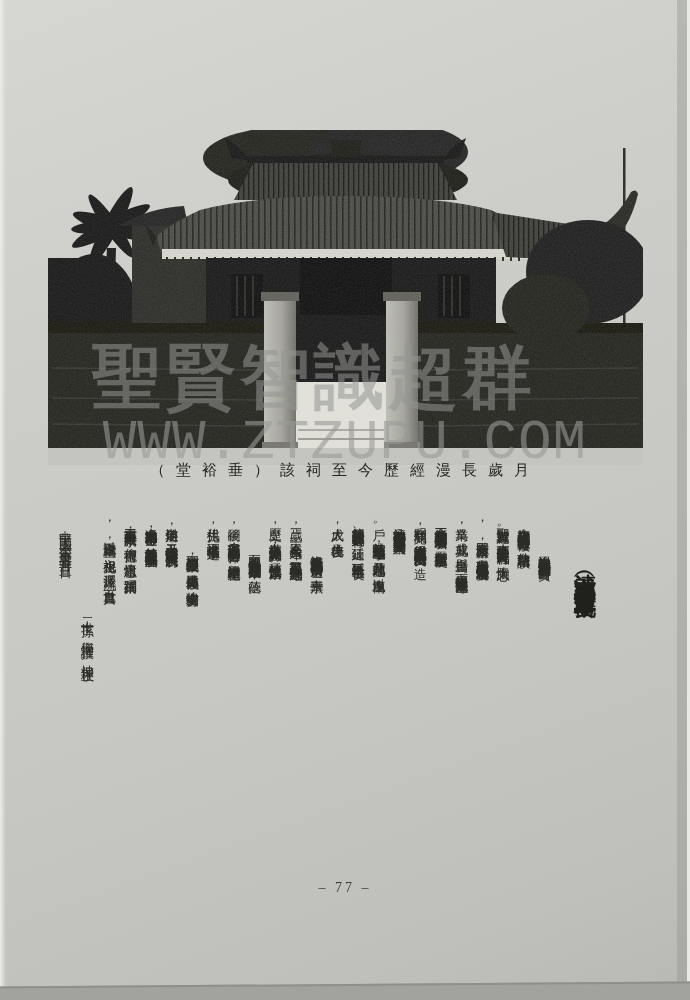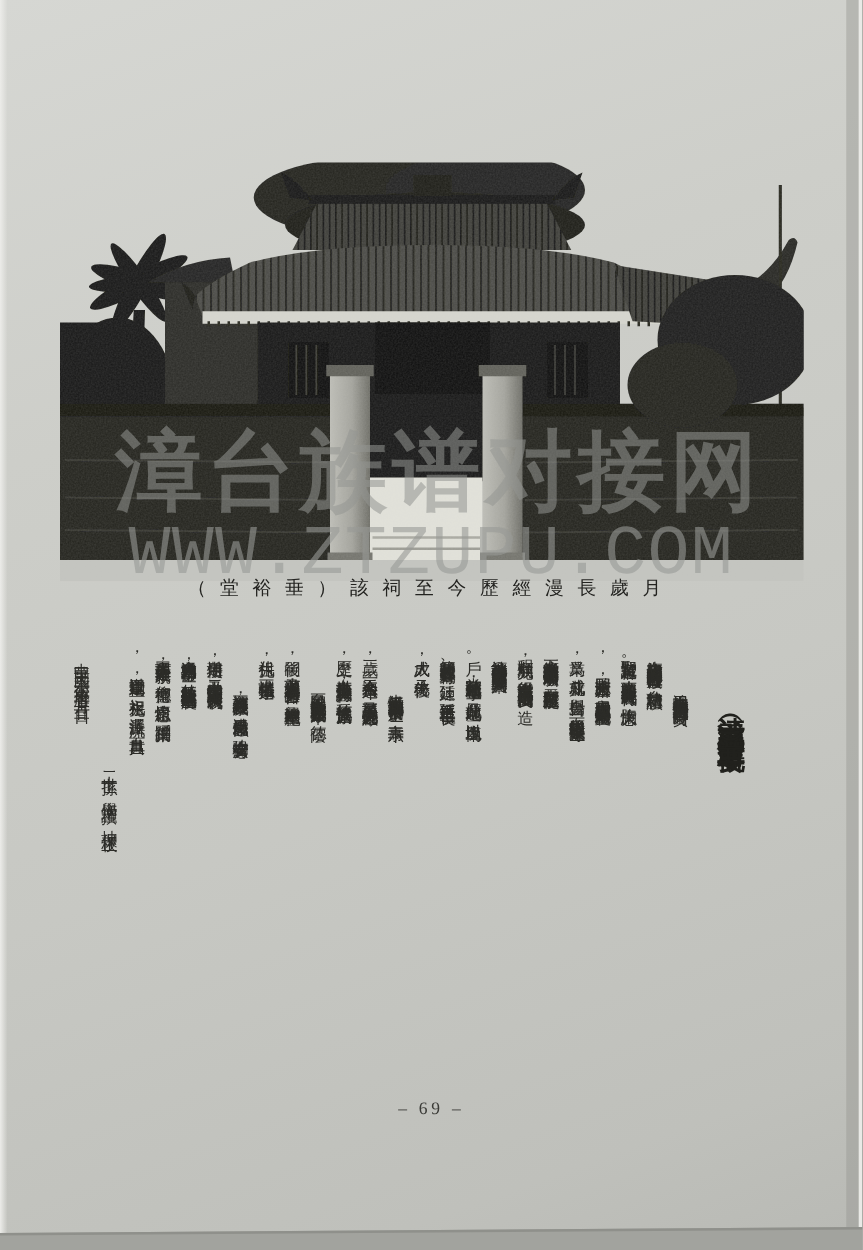--- a/index.html
+++ b/index.html
@@ -180,22 +180,22 @@
     <p>大會通過動用部份基金，其餘悉數經費由現住本里或因士農</p>
     <p>工商遷居外埠之派下宗親，齊仰祖德，懷念祖恩，踴躍樂捐</p>
     <p>，以資重建祠堂，永祀祖先，澤派長流，百世其昌。</p>
   </div>
 
   <div class="vcolophon">
     <p class="sig">二十世孫　學炳謹撰　坤保校正</p>
     <p class="date">中華民國六十六年農曆十二月廿三日</p>
   </div>
 
-  <div class="pageno">– 69 –</div>
-
-  <div class="wm wm-cjk">漳台族谱对接网</div>
+  <div class="pageno">– 77 –</div>
+
+  <div class="wm wm-cjk">聖賢智識超群</div>
   <div class="wm wm-url">WWW.ZTZUPU.COM</div>
 
   <div class="edge-left"></div>
   <div class="edge-right-dark"></div>
   <div class="edge-right-light"></div>
   <div class="edge-bottom"></div>
 </div>
 
 </body></html>

